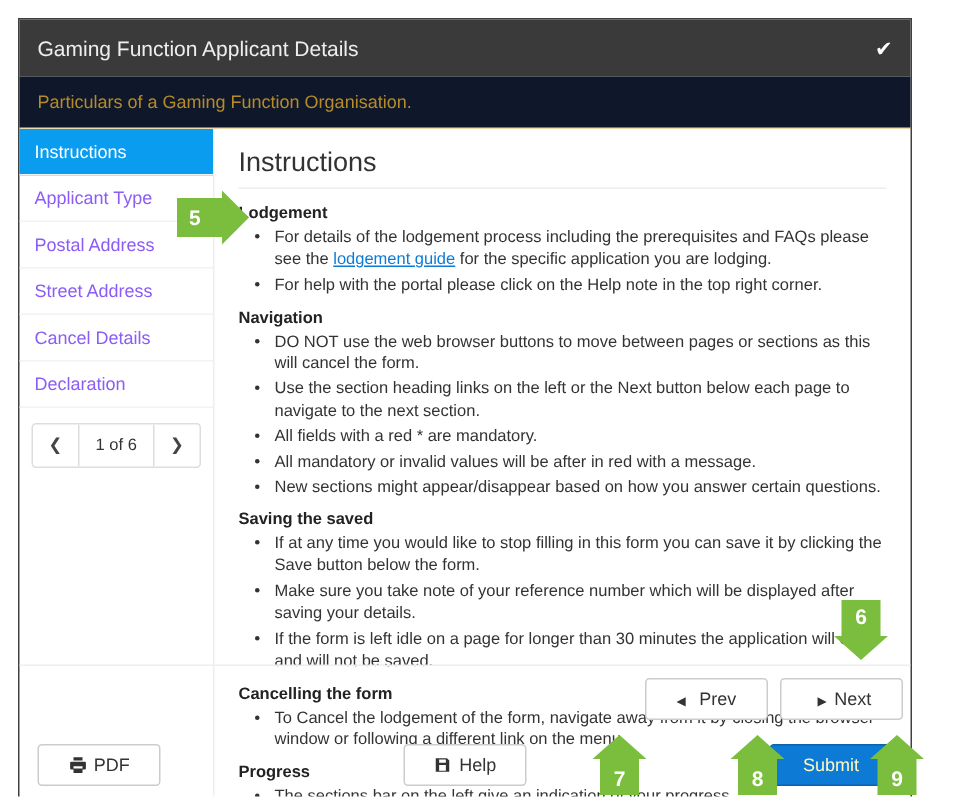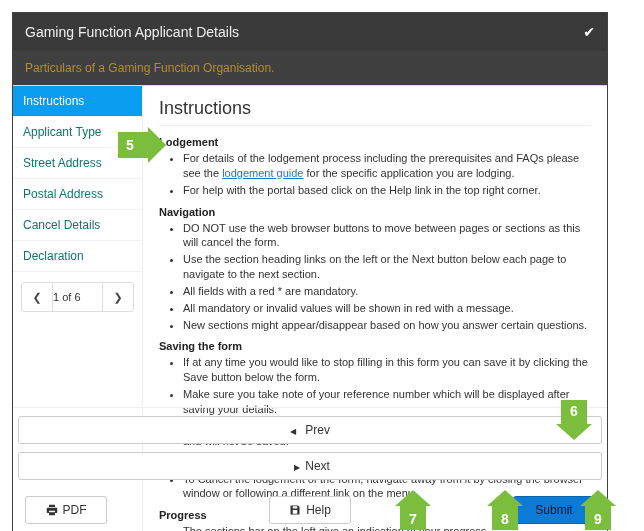--- a/index.html
+++ b/index.html
@@ -1,38 +1,38 @@
 <!DOCTYPE html>
 <html><head>
 <meta charset="utf-8">
 <style>
   * { box-sizing: border-box; margin: 0; padding: 0; }
   body { font-family: Arial, Helvetica, sans-serif; background: #fff; width: 644px; height: 531px; overflow: hidden; position: relative; }
   .frame { border: 1px solid #404040; width: 596px; height: 529px; margin:12px; position: relative; }
   .titlebar { background: #3a3a3a; color: #eee; height: 38px; display: flex; align-items: center; justify-content: space-between; padding: 0 12px; font-size: 14px; }
   .titlebar .check { color: #fff; font-size: 14px; }
-  .notice { background: #404040; border-bottom: 1px solid #eed9a8; color: #b68b2a; font-size: 12px; padding: 10px 12px; }
+  .notice { background: #0f172a; border-bottom: 1px solid #eed9a8; color: #b68b2a; font-size: 12px; padding: 10px 12px; }
   .body { display: flex; }
   .sidebar { width: 130px; border-right: 1px solid #eee;}
-  .sb-item { display: block; font-size: 12px; padding: 8px 10px; color: #0f766e; border-bottom: 1px solid #f2f2f2; cursor: pointer; }
+  .sb-item { display: block; font-size: 12px; padding: 8px 10px; color: #8b5cf6; border-bottom: 1px solid #f2f2f2; cursor: pointer; }
   .sb-item.active { background: #0a9cee; color: #fff; }
   .pager { display: flex; align-items: center; border: 1px solid #ddd; border-radius: 3px; margin: 10px 8px; height: 30px; overflow: hidden; }
   .pager .btn-arrow { width: 30px; text-align: center; color: #444; font-size: 11px; cursor: pointer; line-height: 28px; }
-  .pager .count { flex: 1; font-size: 11px; color: #333; border-left: 1px solid #ddd; border-right: 1px solid #ddd; line-height: 28px; }
+  .pager .count { flex: 1; text-align: center; font-size: 11px; color: #333; border-left: 1px solid #ddd; border-right: 1px solid #ddd; line-height: 28px; }
   .main { flex: 1; padding: 12px 16px 10px 16px; font-size: 11px; color: #333; }
   h2.page-title { font-size: 18px; font-weight: normal; color: #333; margin-bottom: 10px; border-bottom: 1px solid #eee; padding-bottom: 6px;}
   h3.sect { font-size: 11px; font-weight: bold; color: #222; margin-top: 8px; margin-bottom: 3px;}
   ul.bul { list-style: disc; margin-left: 24px; margin-bottom: 4px;}
   ul.bul li { margin-bottom: 2px; line-height: 1.35;}
   a.link { color: #0d7bd6; text-decoration: underline; }
   .footer { position: absolute; bottom: 0; right: 0; left: 0; }
-  .footer-inner { border-top: 1px solid #eee; padding: 8px 5px; display: flex; justify-content: flex-end; gap: 8px; flex-direction: column;}
+  .footer-inner { border-top: 1px solid #eee; padding: 8px 5px; display: flex; justify-content: flex-end; gap: 8px;}
   .footer-row2 { padding: 8px 12px 16px 12px; display: flex; justify-content: space-between; gap: 10px; }
   .btn { border: 1px solid #ccc; background: #fff; border-radius: 3px; padding: 6px 16px; font-size: 12px; color: #333; min-width: 82px; text-align: center; cursor: pointer; display: inline-flex; align-items: center; justify-content: center; gap: 5px;}
-  .btn.primary { background: #0d7bd6; border-color: #0a63ab; color: #0f172a; }
+  .btn.primary { background: #0d7bd6; border-color: #0a63ab; color: #fef9c3; }
   .btn .caret-l::before { content: "\25C0"; font-size: 8px; margin-right: 4px; }
   .btn .caret-r::before { content: "\25B6"; font-size: 8px; margin-left: 4px; }
   .btn svg { width: 12px; height: 12px; }
   
   .callout { position: absolute; display: flex; align-items: center; }
   .callout .shaft { background: #7bbd3c; }
   .callout .head { width: 0; height: 0; }
   .callout .num { position: absolute; color: #fff; font-weight: bold; font-size: 14px; font-family: Arial;}
   
   .arrow-r .shaft { width: 30px; height: 26px; }
@@ -56,52 +56,52 @@
   <div class="titlebar">
     <span>Gaming Function Applicant Details</span>
     <span class="check">✔</span>
   </div>
   <div class="notice">Particulars of a Gaming Function Organisation.</div>
 
   <div class="body">
     <div class="sidebar">
       <a class="sb-item active">Instructions</a>
       <a class="sb-item">Applicant Type</a>
+      <a class="sb-item">Postal Address</a>
       <a class="sb-item">Street Address</a>
-      <a class="sb-item">Postal Address</a>
       <a class="sb-item">Cancel Details</a>
       <a class="sb-item">Declaration</a>
       <div class="pager">
         <div class="btn-arrow">❮</div>
         <div class="count">1 of 6</div>
         <div class="btn-arrow">❯</div>
       </div>
     </div>
 
     <div class="main">
       <h2 class="page-title">Instructions</h2>
 
       <h3 class="sect">Lodgement</h3>
       <ul class="bul">
         <li>
           <span>For details of the lodgement process including the prerequisites and FAQs please see the </span><a class="link">lodgement guide</a><span> for the specific application you are lodging.</span>
         </li>
-        <li>For help with the portal based click on the Help link in the top right corner.</li>
+        <li>For help with the portal please click on the Help note in the top right corner.</li>
       </ul>
 
       <h3 class="sect">Navigation</h3>
       <ul class="bul">
         <li>DO NOT use the web browser buttons to move between pages or sections as this will cancel the form.</li>
         <li>Use the section heading links on the left or the Next button below each page to navigate to the next section.</li>
         <li>All fields with a red * are mandatory.</li>
-        <li>All mandatory or invalid values will be shown in red with a message.</li>
+        <li>All mandatory or invalid values will be after in red with a message.</li>
         <li>New sections might appear/disappear based on how you answer certain questions.</li>
       </ul>
 
-      <h3 class="sect">Saving the form</h3>
+      <h3 class="sect">Saving the saved</h3>
       <ul class="bul">
         <li>If at any time you would like to stop filling in this form you can save it by clicking the Save button below the form.</li>
         <li>Make sure you take note of your reference number which will be displayed after saving your details.</li>
         <li>If the form is left idle on a page for longer than 30 minutes the application will close and will not be saved.</li>
       </ul>
 
       <h3 class="sect">Cancelling the form</h3>
       <ul class="bul">
         <li>To Cancel the lodgement of the form, navigate away from it by closing the browser window or following a different link on the menu.</li>
       </ul>

